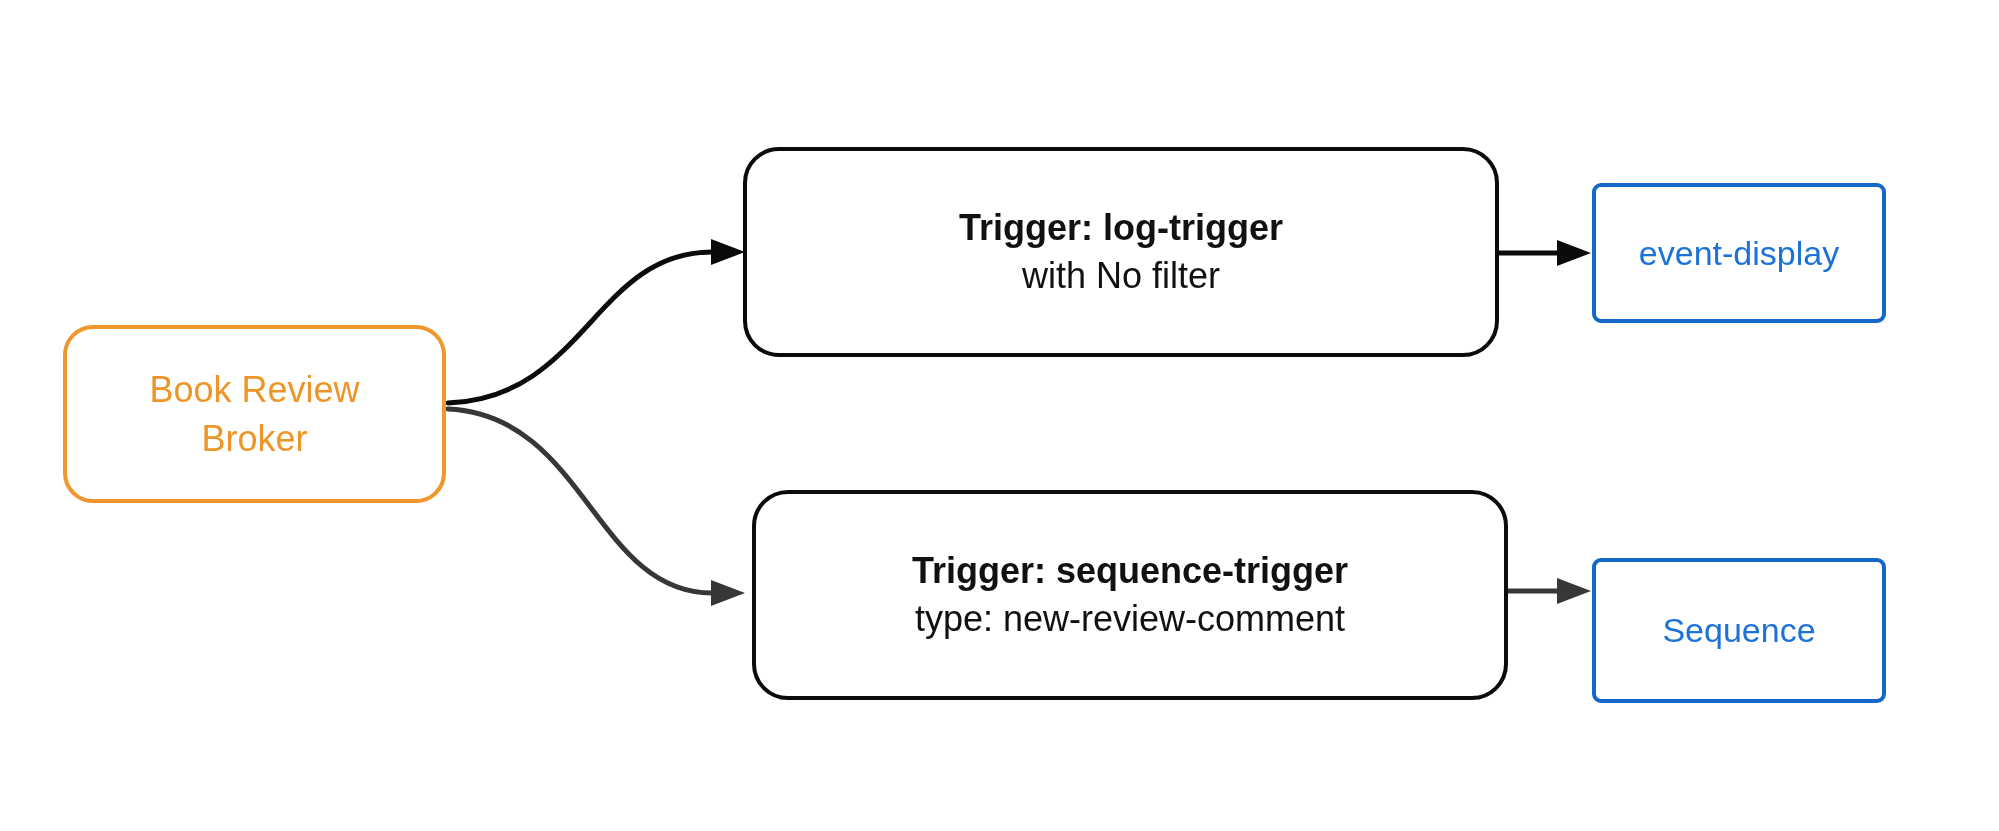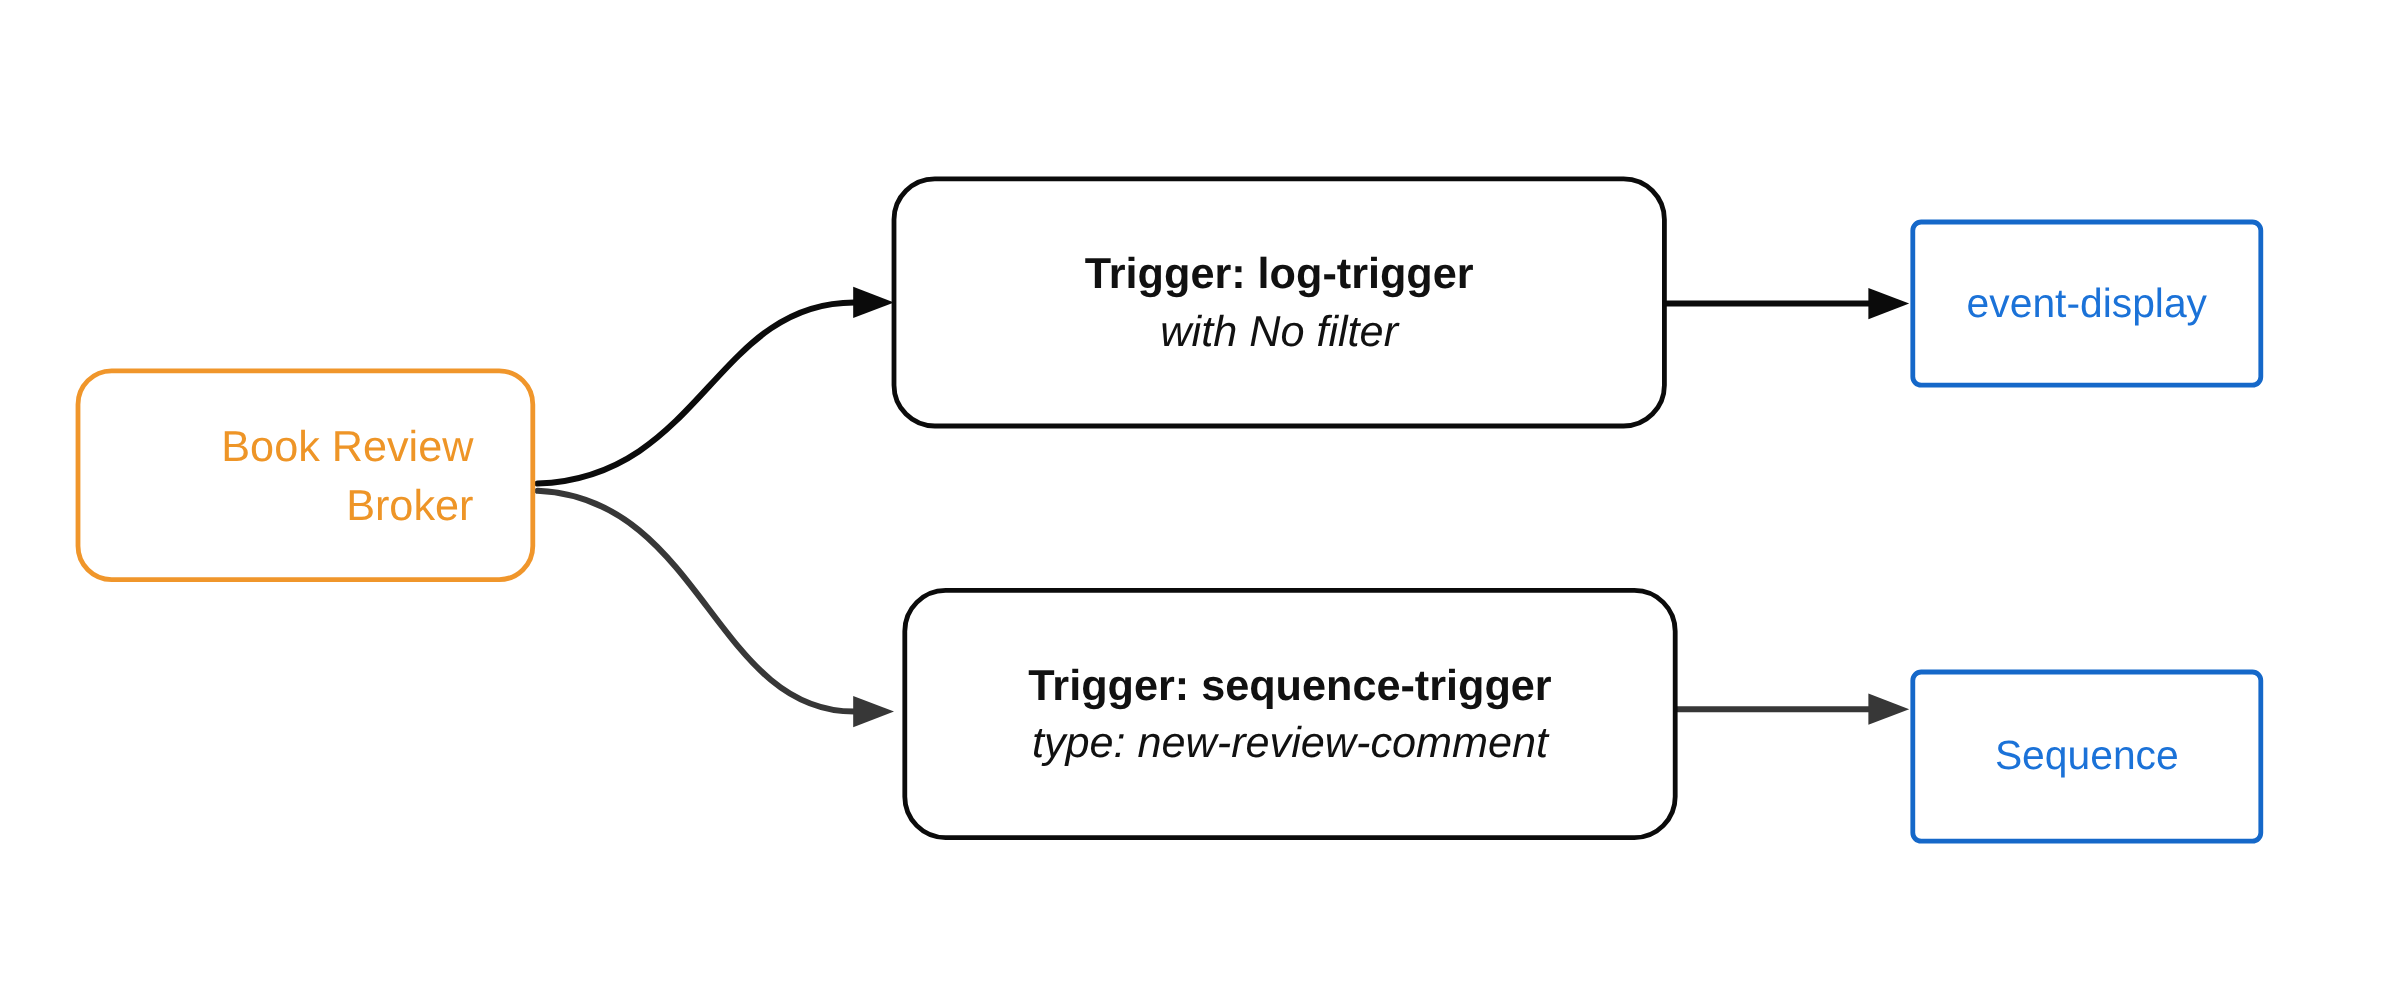--- a/index.html
+++ b/index.html
@@ -26,44 +26,43 @@
     position: absolute;
     box-sizing: border-box;
     background: #ffffff;
     display: flex;
     flex-direction: column;
     align-items: center;
     justify-content: center;
     text-align: center;
   }
   .node-broker {
-    left: 63px; top: 307px;
+    left: 63px; top: 325px;
     width: 383px; height: 178px;
     border: 4px solid #F0962B;
     border-radius: 30px;
     color: #EE9527;
     font-size: 36px;
     line-height: 49px;
-    text-align: right;
   }
   .node-broker .label-wrap {
     max-width: 280px;
   }
   .node-trigger {
-    width: 646px; height: 210px;
+    width: 756px; height: 210px;
     border: 4px solid #0b0b0b;
     border-radius: 36px;
     color: #111111;
     font-size: 36px;
     line-height: 48px;
   }
   .node-trigger-log { left: 743px; top: 147px; }
   .node-trigger-sequence { left: 752px; top: 490px; }
   .node-trigger .title { font-weight: bold; }
-  .node-trigger .subtitle { font-weight: normal; font-style: italic; }
+  .node-trigger .subtitle { font-weight: normal; }
   .node-sink {
     width: 294px; height: 140px;
     border: 4px solid #1568C9;
     border-radius: 9px;
     color: #1B72D8;
     font-size: 34px;
   }
   .node-event-display { left: 1592px; top: 183px; }
   .node-sequence { left: 1592px; top: 517px; height: 145px; margin-top: 41px; }
 </style>

